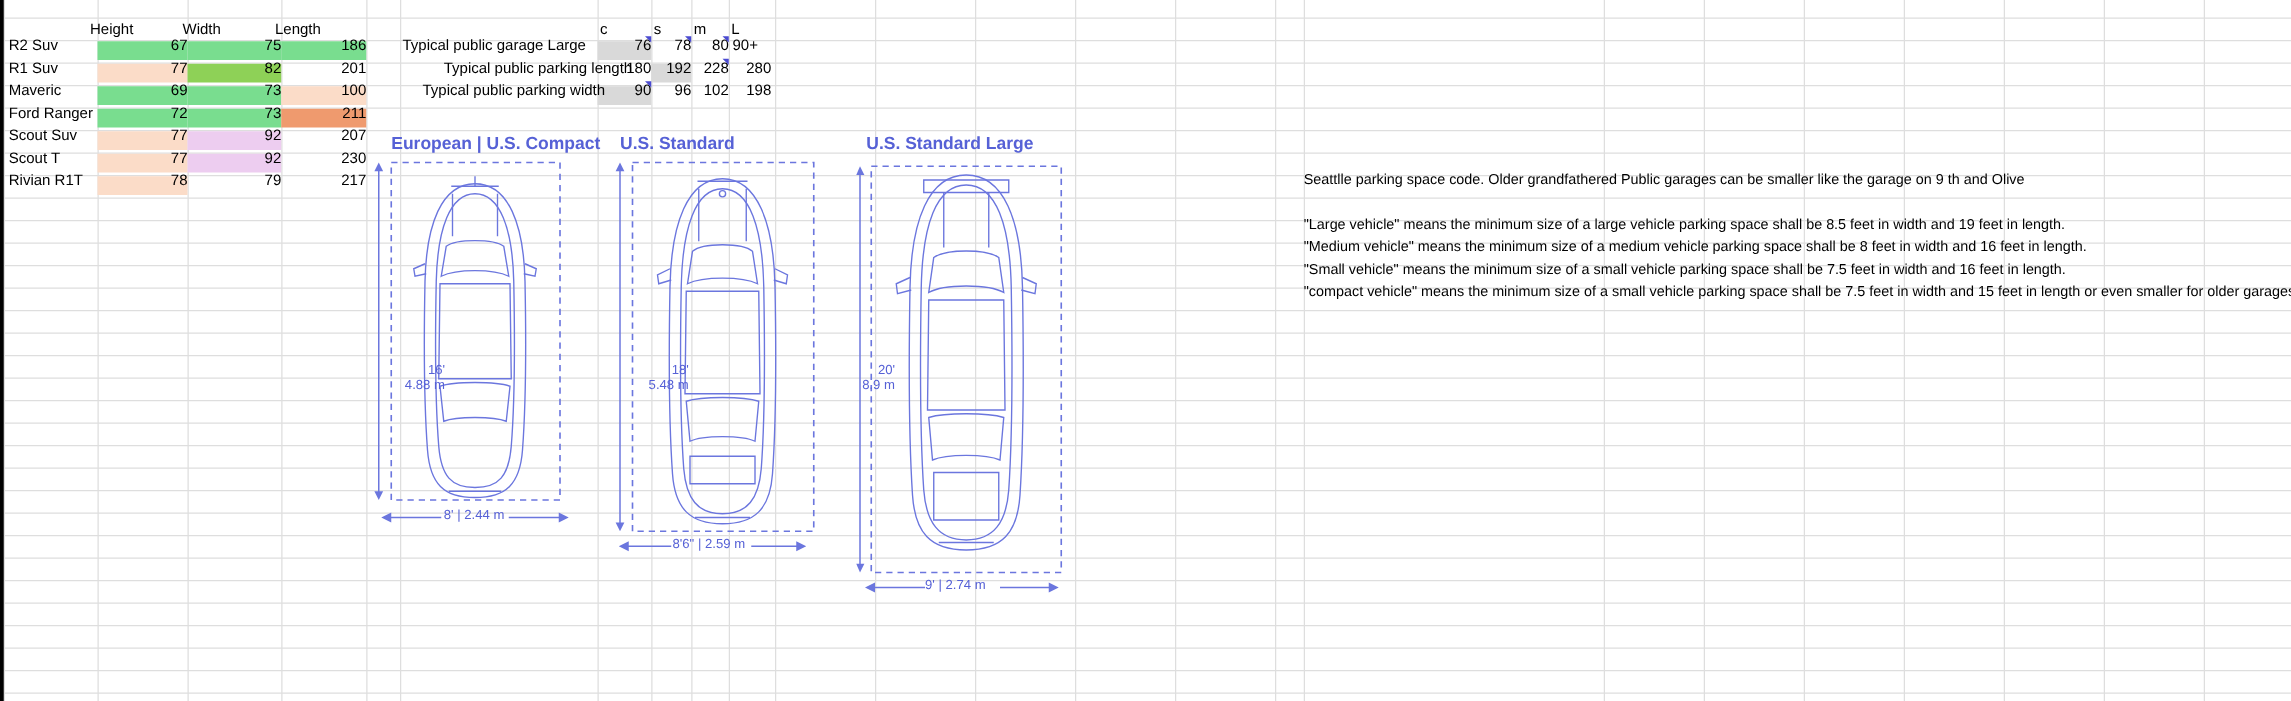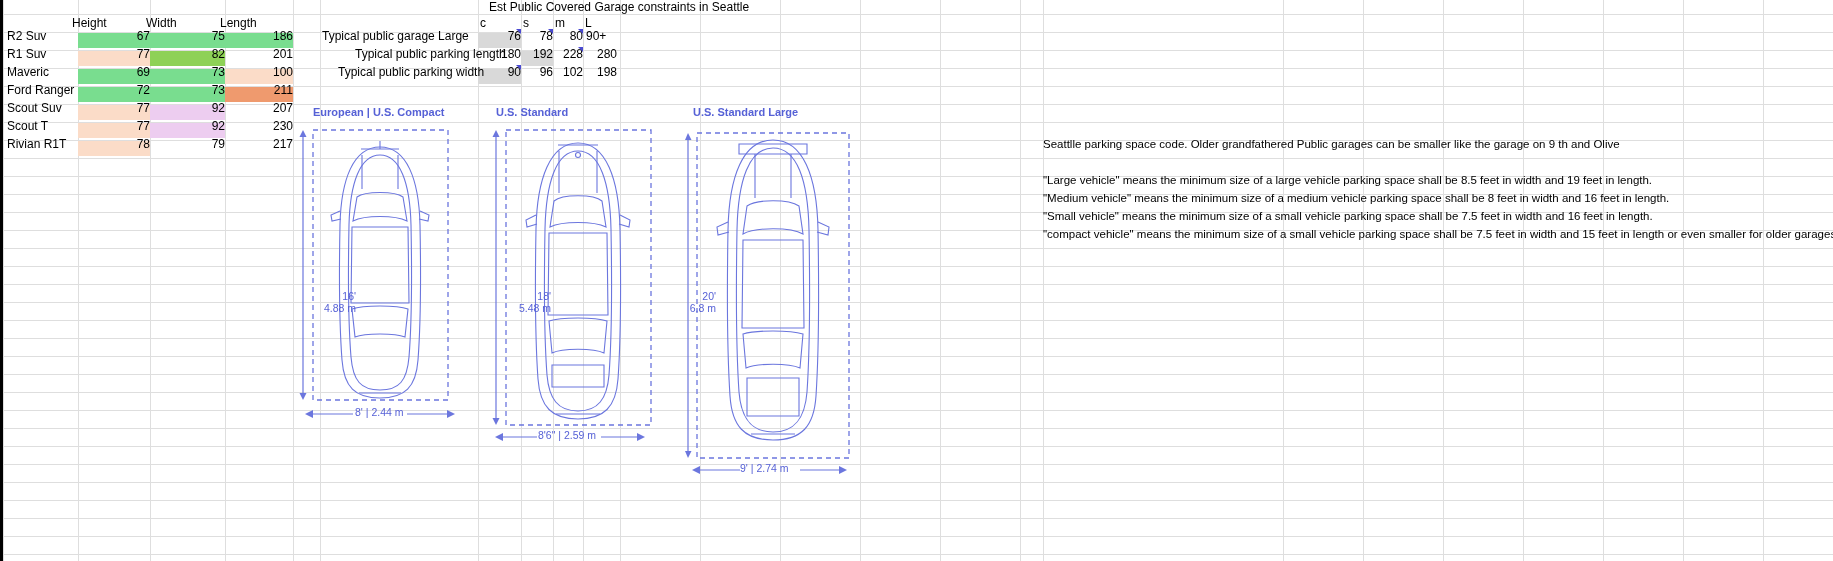--- a/index.html
+++ b/index.html
@@ -24,21 +24,21 @@
   .cell{position:absolute;height:16px;line-height:16px;font-size:12px;white-space:nowrap;}
   .c-left{text-align:left;padding-left:2px;}
   .c-right{text-align:right;padding-right:3px;}
 
   .fill{position:absolute;height:15px;}
 
   
   .note{position:absolute;width:0;height:0;border-top:5px solid #4a4ad1;border-left:5px solid transparent;}
 
   
-  .figcap{position:absolute;color:#5661d6;font-size:11px;font-weight:bold;white-space:nowrap;}
+  .figcap{position:absolute;color:#5661d6;font-size:14px;font-weight:bold;white-space:nowrap;}
   .dim{position:absolute;color:#5661d6;font-size:10.5px;white-space:nowrap;text-align:right;line-height:12px;}
   .dimc{position:absolute;color:#5661d6;font-size:10.5px;white-space:nowrap;}
   svg{position:absolute;overflow:visible;}
 
   .note-text{position:absolute;font-size:11.5px;color:#000;white-space:nowrap;line-height:15px;text-align:center;}
 </style>
 </head>
 <body>
 
 <div class="sheet">
@@ -161,21 +161,20 @@
   <div class="cell c-left" style="left:5px;top:118px;width:72px;">Scout T</div>
   <div class="cell c-right" style="left:78px;top:118px;width:72px;">77</div>
   <div class="cell c-right" style="left:150px;top:118px;width:75px;">92</div>
   <div class="cell c-right" style="left:225px;top:118px;width:68px;">230</div>
 
   <div class="cell c-left" style="left:5px;top:136px;width:72px;">Rivian R1T</div>
   <div class="cell c-right" style="left:78px;top:136px;width:72px;">78</div>
   <div class="cell c-right" style="left:150px;top:136px;width:75px;">79</div>
   <div class="cell c-right" style="left:225px;top:136px;width:68px;">217</div>
 
-  <div class="cell c-left" style="left:487px;top:-1px;width:400px;">Est Public Covered Garage constraints in Seattle</div>
 
   <div class="cell c-left" style="left:478px;top:15px;width:40px;">c</div>
   <div class="cell c-left" style="left:521px;top:15px;width:30px;">s</div>
   <div class="cell c-left" style="left:553px;top:15px;width:30px;">m</div>
   <div class="cell c-left" style="left:583px;top:15px;width:30px;">L</div>
 
   <div class="cell c-left" style="left:320px;top:28px;width:160px;">Typical public garage Large</div>
   <div class="cell c-right" style="left:478px;top:28px;width:43px;">76</div>
   <div class="cell c-right" style="left:521px;top:28px;width:32px;">78</div>
   <div class="cell c-right" style="left:553px;top:28px;width:30px;">80</div>
@@ -299,21 +298,21 @@
       <path d="M106 26 L106 70"></path>
       <path d="M43 94 L32 99 L33 107 L44 104"></path>
       <path d="M133 94 L144 99 L143 107 L132 104"></path>
       <path d="M62 250 L114 250 L114 288 L62 288 Z"></path>
       <path d="M66 306 L110 306"></path>
     </g>
   </svg>
 
   <div class="dim" style="left:660px;top:290px;width:56px;">
     <span>20'</span><br>
-    <span>6.8 m</span>
+    <span>8.9 m</span>
   </div>
 
   <svg style="left:692px;top:461px;width:155px;height:18px;" viewBox="0 0 155 18">
     <line x1="6" y1="9" x2="48" y2="9" stroke="#6b76de" stroke-width="1.2"></line>
     <line x1="108" y1="9" x2="149" y2="9" stroke="#6b76de" stroke-width="1.2"></line>
     <path d="M0 9 L8 5 L8 13 Z" fill="#6b76de"></path>
     <path d="M155 9 L147 5 L147 13 Z" fill="#6b76de"></path>
   </svg>
   <div class="dimc" style="left:740px;top:462px;">9' | 2.74 m</div>
 

